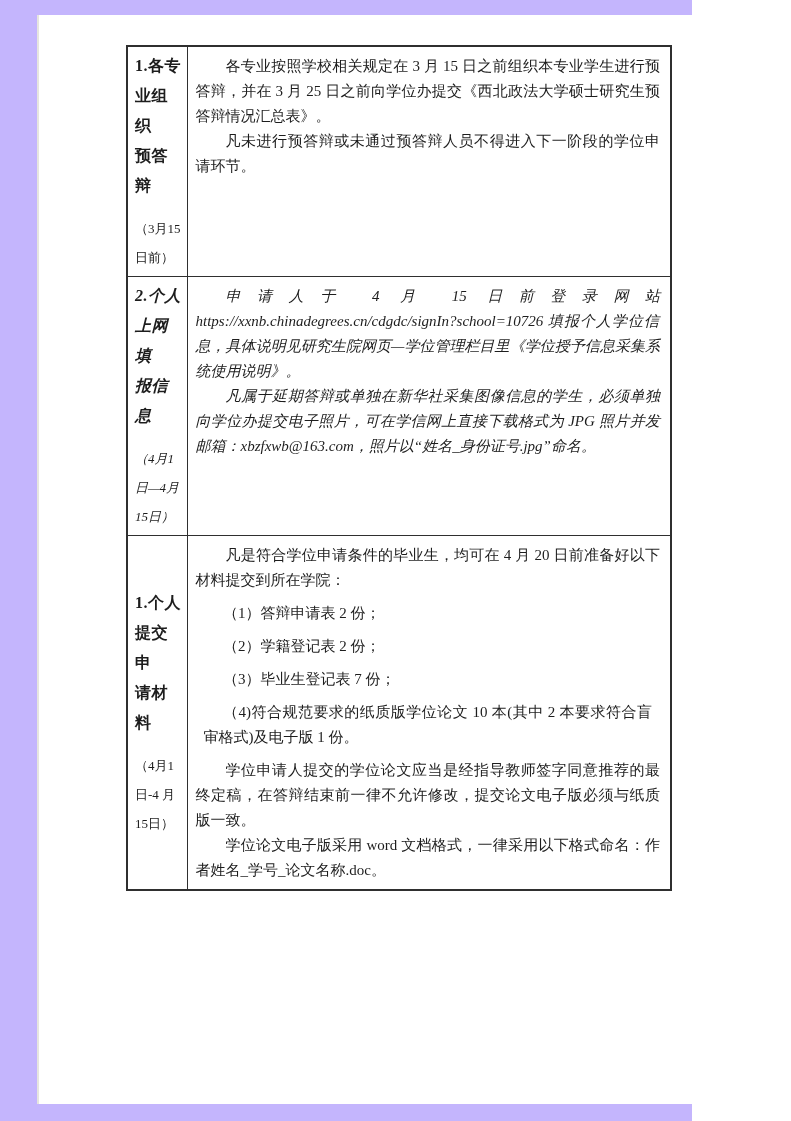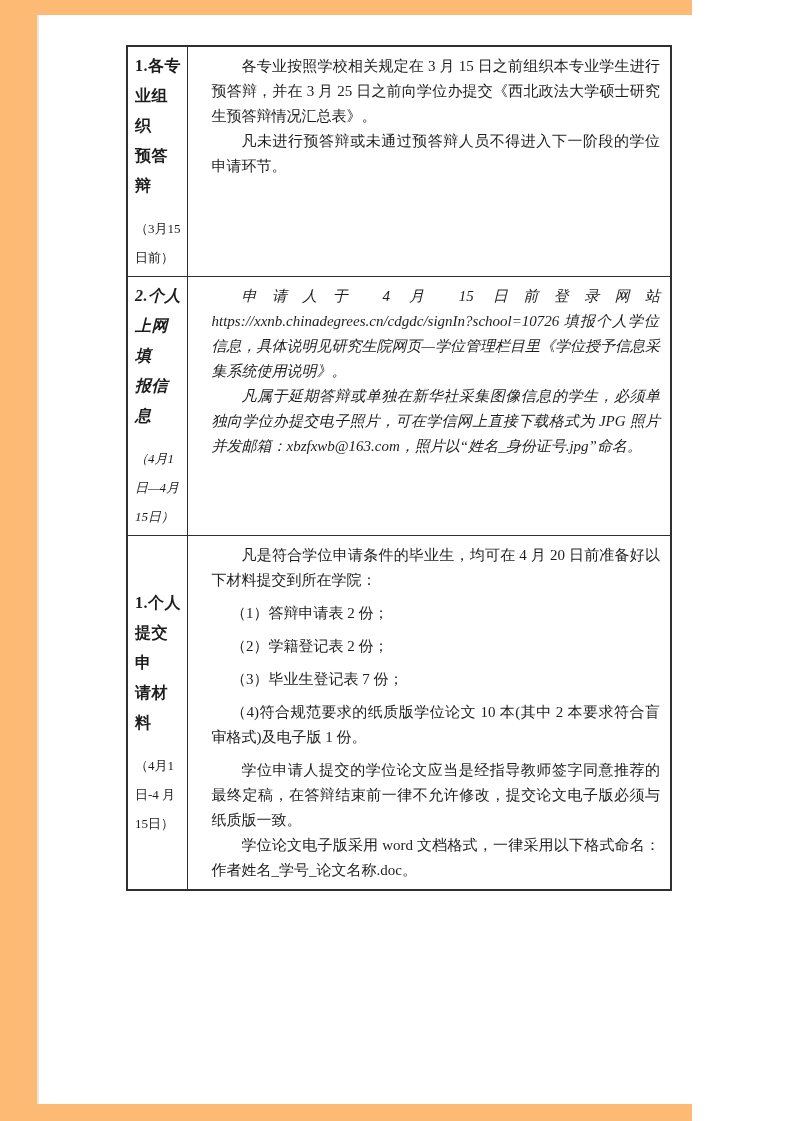--- a/index.html
+++ b/index.html
@@ -12,21 +12,21 @@
   html, body {
     width: 791px; height: 1121px;
     background: #ffffff;
     font-family: "Liberation Serif", "DejaVu Serif", serif;
     color: var(--text);
   }
   .canvas {
     position: relative;
     width: 692px; height: 1121px;
     overflow: hidden;
-    background: #fdba74;
+    background: #c4b5fd;
   }
   .sheet {
     position: absolute;
     left: 37px; top: 15px;
     width: 716px; height: 1089px;
     background: var(--paper);
     border-left: 2px solid var(--page_edge);
     border-right: 2px solid var(--page_edge);
   }
   table.proc-table {
@@ -53,33 +53,33 @@
     letter-spacing: 0.5px;
   }
   .step-note {
     font-size: 13px;
     line-height: 29px;
     margin-top: 13px;
     white-space: pre-line;
   }
   .content-cell {
     vertical-align: top;
-    padding: 7px 10px 6px 24px;
+    padding: 7px 10px 6px 8px;
     font-size: 15px;
     line-height: 25px;
   }
   .content-cell p { margin: 0; }
   p.para {
     text-indent: 2em;
     text-align: justify;
     text-justify: inter-character;
   }
   p.item {
     text-indent: 1.3em;
-    margin: 8px 0;
+    margin: 8px 8px;
     text-align: justify;
     text-justify: inter-character;
     font-family: Liberation Serif, serif;
   }
   span.url-text { white-space: nowrap; }
   tr.row-1 { height: 164px; }
   tr.row-2 { height: 185px; font-style: italic; }
   tr.row-3 { height: 337px; }
 </style>
 </head>

